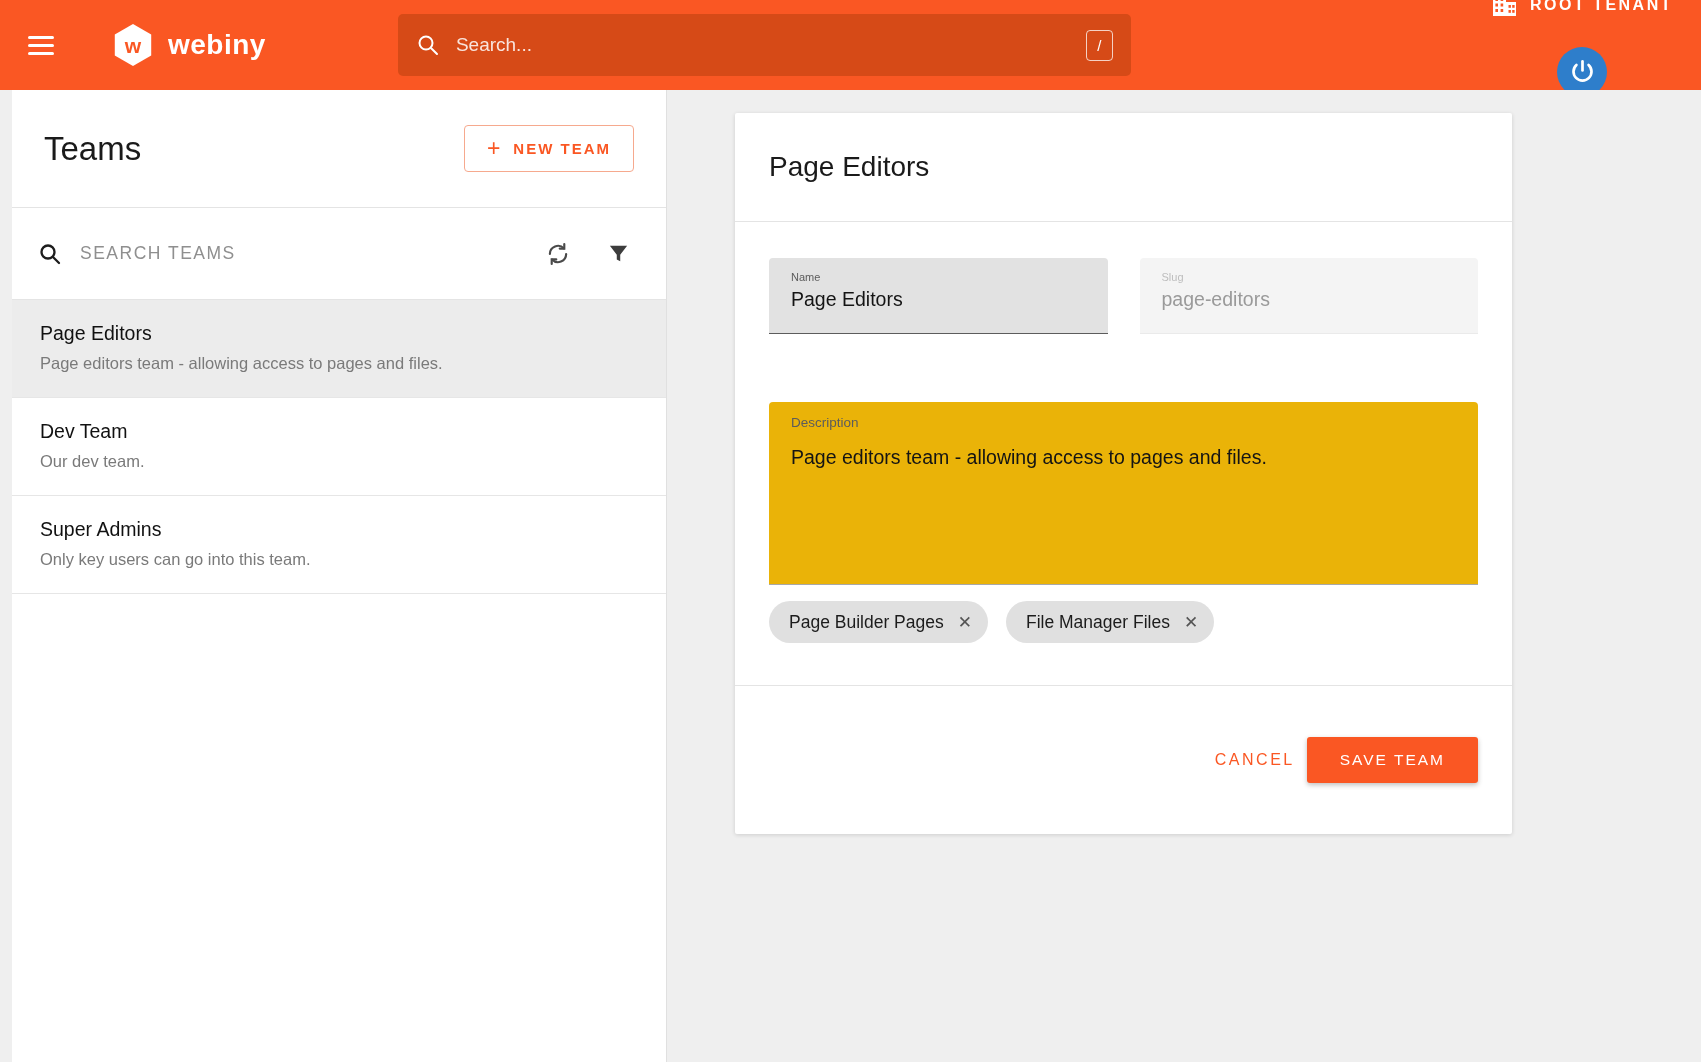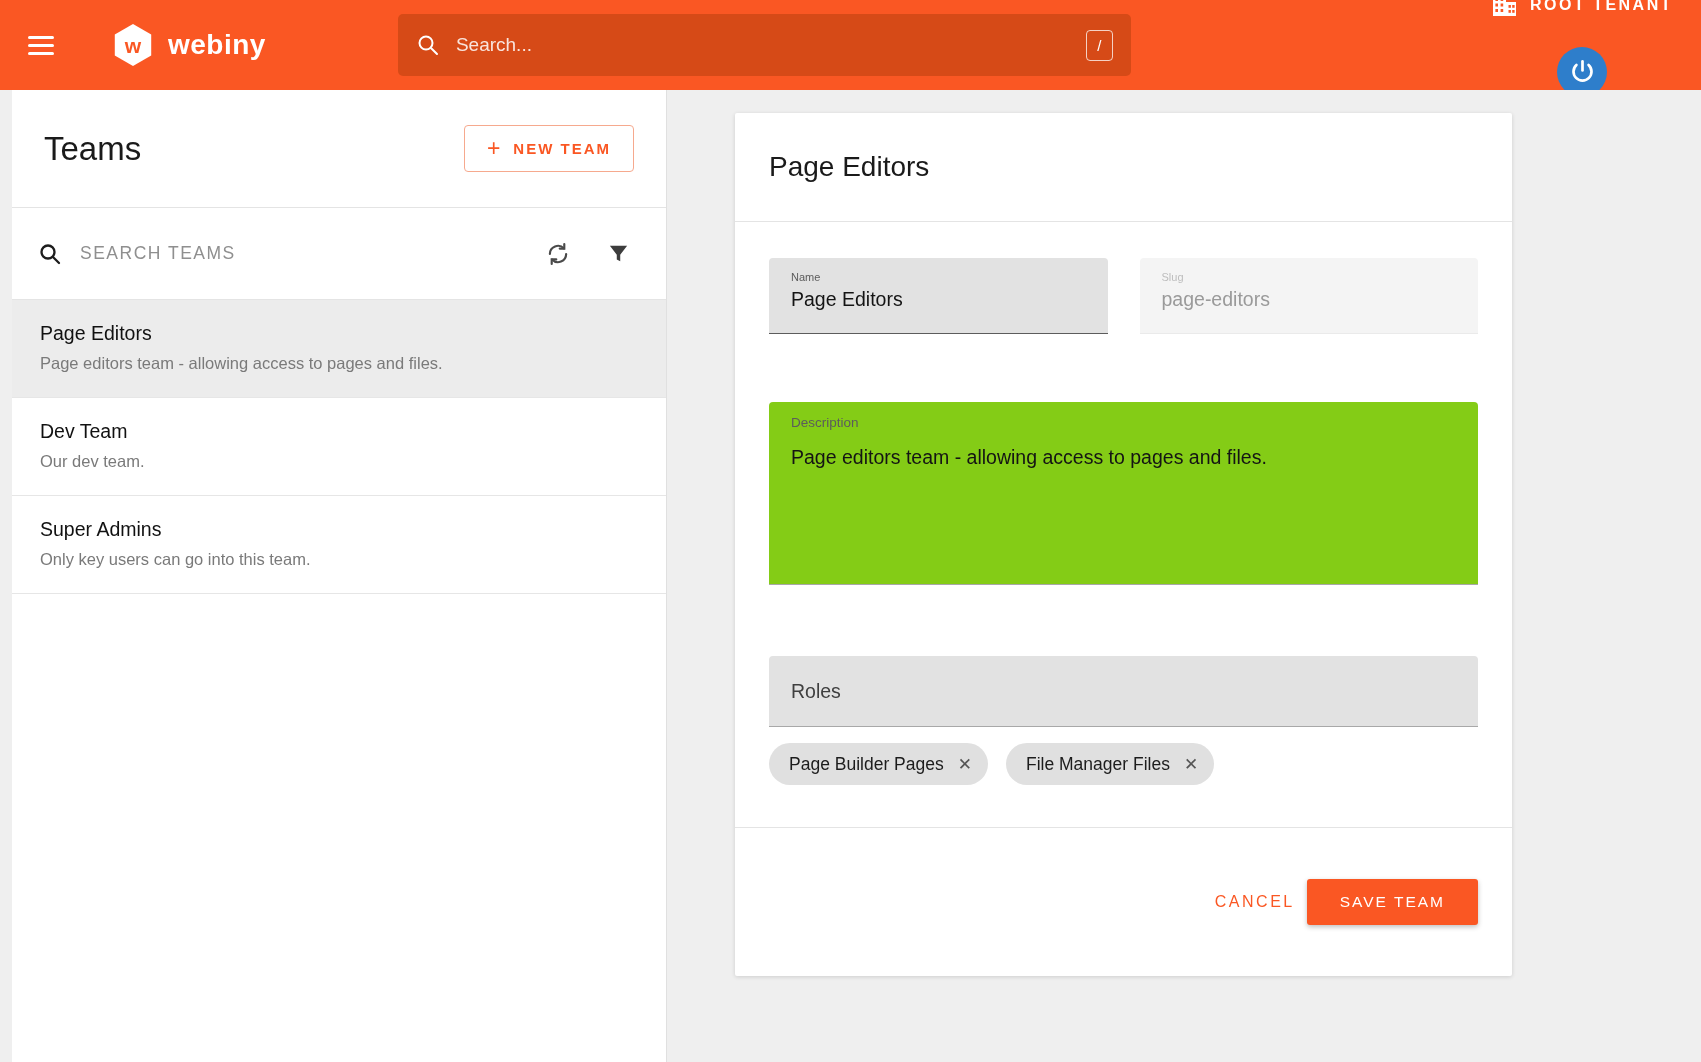--- a/index.html
+++ b/index.html
@@ -46,21 +46,21 @@
   .card-header{height:109px;display:flex;align-items:center;padding:0 34px;border-bottom:1px solid #e4e4e4;}
   .card-title{font-size:28px;font-weight:500;color:#1a1a1a;}
   .card-body{padding:36px 34px 0;}
   .field-row{display:flex;gap:32px;}
   .text-field{flex:1;height:76px;padding:13px 22px 0;background:#e2e2e2;border-radius:4px 4px 0 0;border-bottom:1px solid #5c5c5c;}
   .text-field label{display:block;font-size:11px;color:#5c5c5c;}
   .text-field input{width:100%;border:none;background:transparent;outline:none;font-size:19.5px;color:#141414;margin-top:5px;font-family:inherit;}
   .text-field.disabled{background:#f4f4f4;border-bottom-color:#eaeaea;}
   .text-field.disabled label{color:#bdbdbd;}
   .text-field.disabled input{color:#9a9a9a;}
-  .description-field{margin-top:68px;height:183px;padding:13px 22px;background:#84cc16;border-radius:4px 4px 0 0;border-bottom:1px solid #a8a8a8;}
+  .description-field{margin-top:68px;height:183px;padding:13px 22px;background:#eab308;border-radius:4px 4px 0 0;border-bottom:1px solid #a8a8a8;}
   .description-field label{display:block;font-size:13.5px;color:#5c5c5c;}
   .description-field textarea{width:100%;height:120px;border:none;background:transparent;outline:none;resize:none;font-size:19.5px;color:#141414;margin-top:14px;font-family:inherit;line-height:1.4;}
   .roles-field{margin-top:71px;height:71px;display:flex;align-items:center;padding:0 22px;background:#e2e2e2;border-radius:4px 4px 0 0;border-bottom:1px solid #a8a8a8;font-size:19.5px;color:#3f3f3f;cursor:text;}
   .chips{display:flex;gap:18px;margin-top:16px;padding-bottom:42px;}
   .chip{height:42px;background:#e0e0e0;border-radius:21px;display:flex;align-items:center;padding:0 16px 0 20px;font-size:17.5px;color:#1c1c1c;}
   .chip-x{border:none;background:none;font-size:17px;color:#555;margin-left:14px;cursor:pointer;padding:0;font-family:inherit;line-height:1;}
   .card-footer{border-top:1px solid #e4e4e4;height:149px;display:flex;align-items:center;justify-content:flex-end;gap:12px;padding:0 34px;}
   .cancel-btn{background:none;border:none;color:#fa5723;font-size:16px;letter-spacing:2.5px;font-weight:500;cursor:pointer;font-family:inherit;}
   .save-btn{background:#fa5723;border:none;color:#fff;font-size:15.5px;letter-spacing:2px;font-weight:400;height:46px;padding:0 33px;border-radius:3px;cursor:pointer;font-family:inherit;box-shadow:0 2px 5px rgba(0,0,0,.25);text-align:right;}
 </style>
@@ -182,23 +182,20 @@
             <label>Slug</label>
             <input type="text" disabled="" value="page-editors" style="">
           </div>
         </div>
 
         <div class="description-field">
           <label>Description</label>
           <textarea style="">Page editors team - allowing access to pages and files.</textarea>
         </div>
 
-        <div class="roles-field">
-          <span>Roles</span>
-        </div>
 
         <div class="chips">
           <span class="chip">
             <span>Page Builder Pages</span>
             <button class="chip-x">✕</button>
           </span>
           <span class="chip">
             <span>File Manager Files</span>
             <button class="chip-x">✕</button>
           </span>

